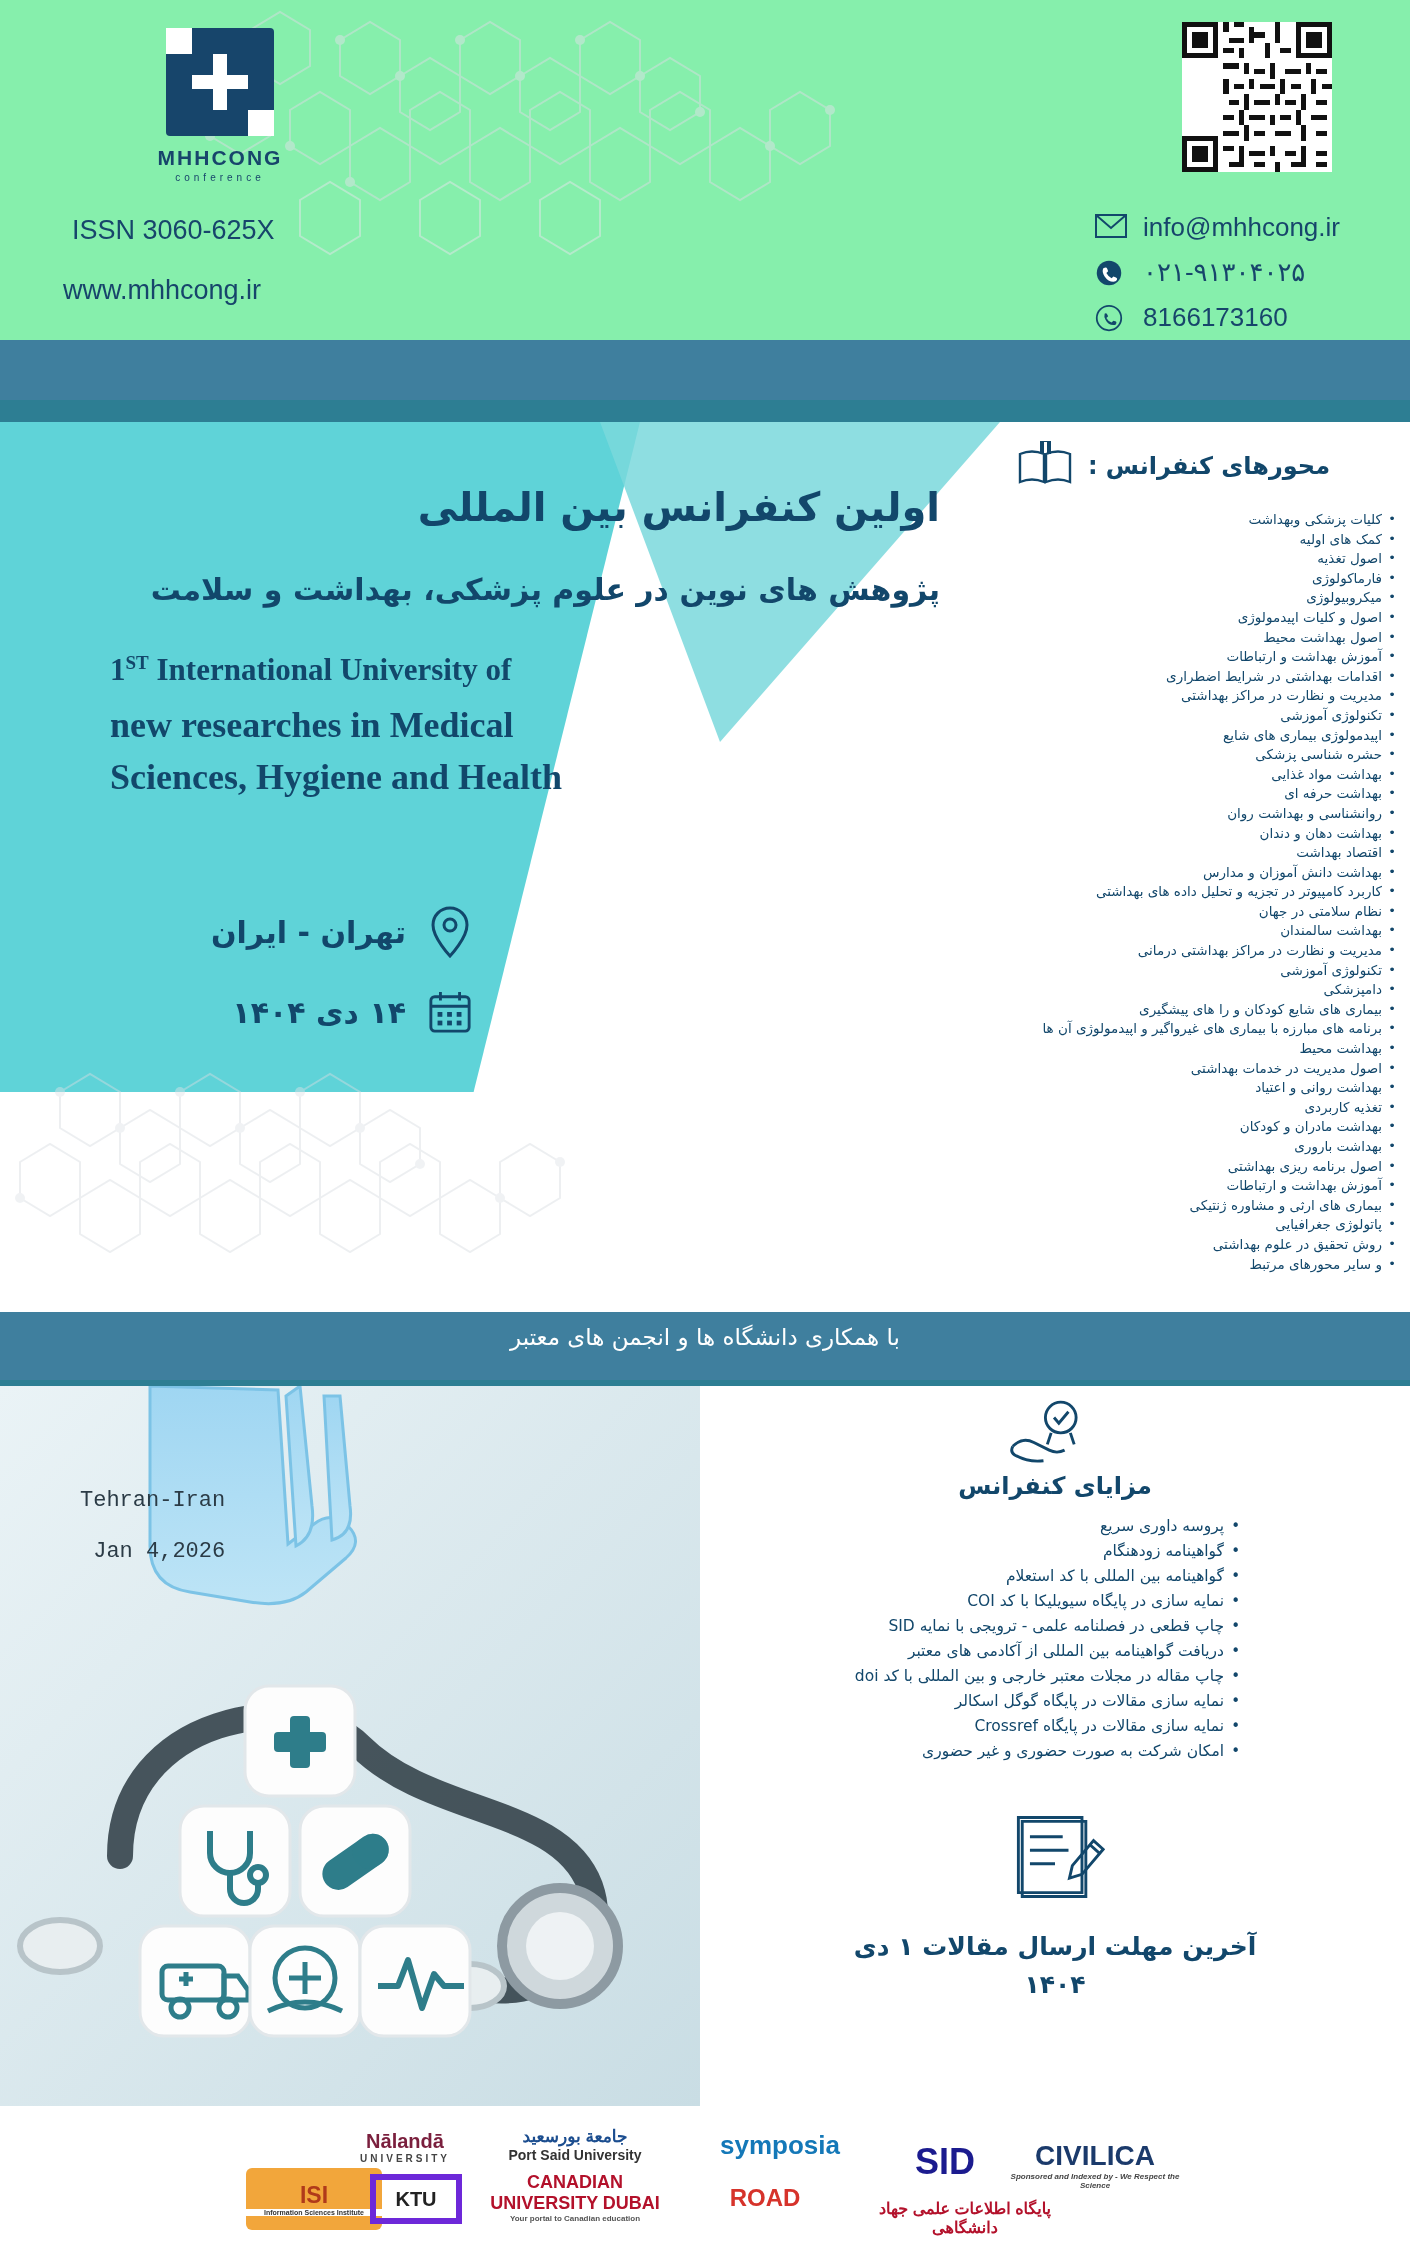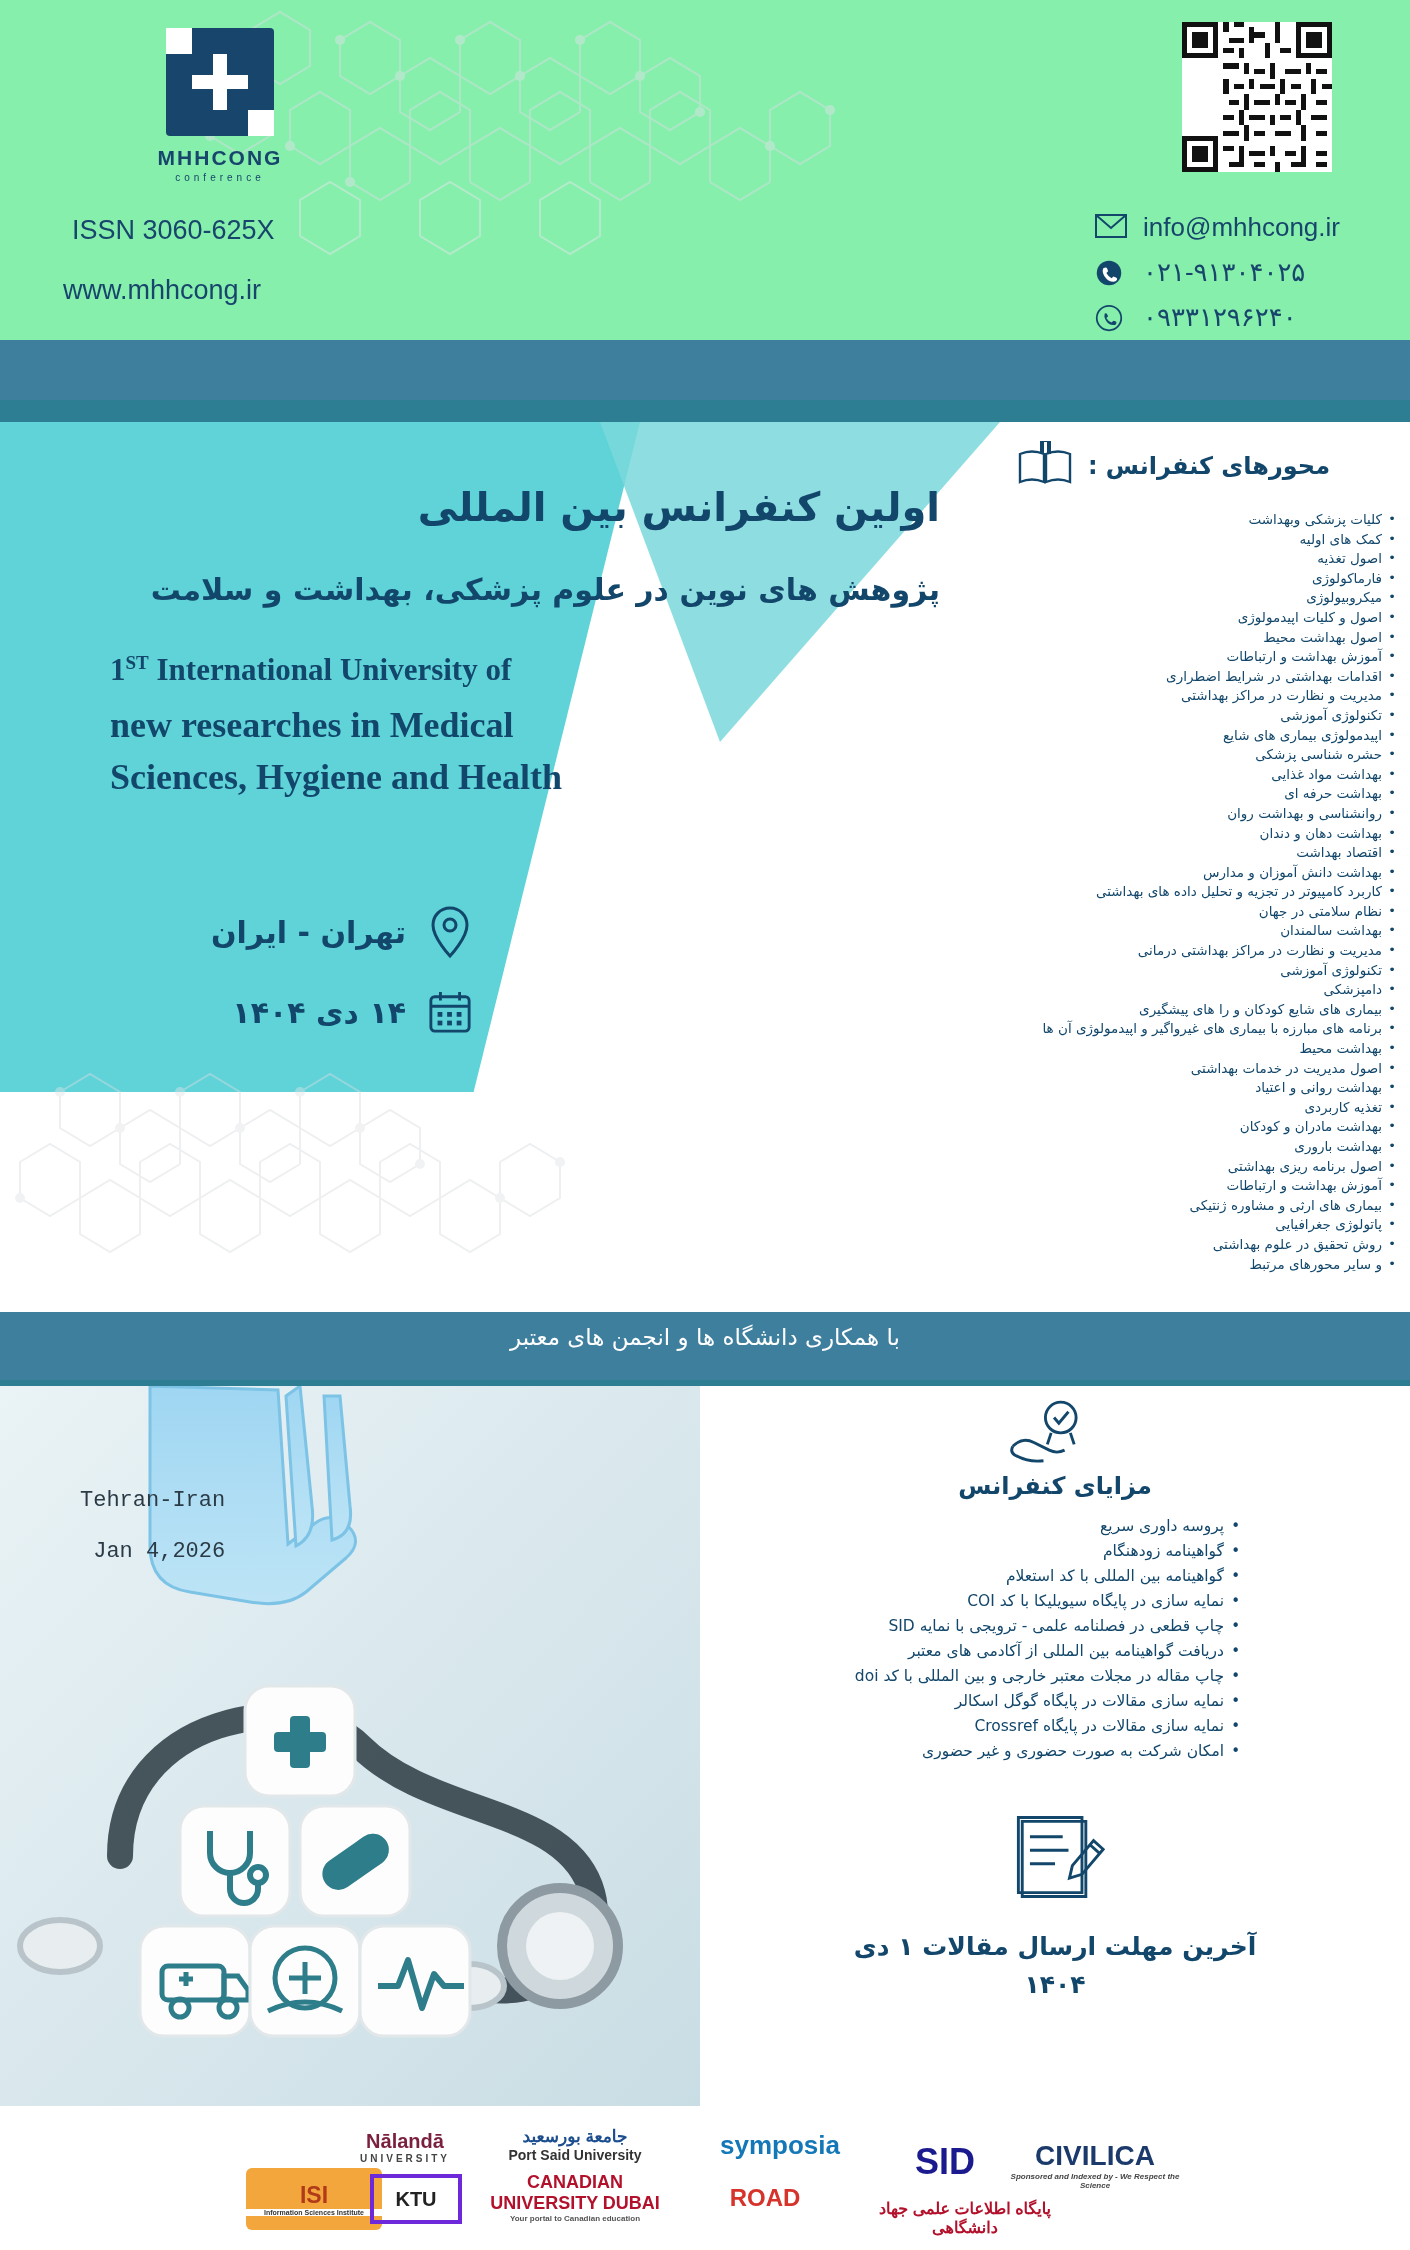--- a/index.html
+++ b/index.html
@@ -215,21 +215,21 @@
   .sponsors {
     position:absolute; top:2116px; left:0; width:1410px; height:134px;
     background:#ffffff;
   }
   .sp {
     position:absolute; display:flex; align-items:center; justify-content:center;
     font-family:"Liberation Sans", sans-serif; text-align:center;
   }
   .sp-isi { left:246px; top:52px; width:136px; height:62px; background:#f2a63b; border-radius:6px; color:#b03a1a; font-size:23px; font-weight:bold; flex-direction:column; }
   .sp-isi .s { font-size:7px; color:#333; background:#fff; width:100%; }
-  .sp-ktu { left:370px; top:58px; width:92px; height:50px; border:4px solid #6d28d9; color:#222; font-size:20px; font-weight:bold; }
+  .sp-ktu { left:370px; top:58px; width:92px; height:50px; border:6px solid #6d28d9; color:#222; font-size:20px; font-weight:bold; }
   .sp-nal { left:330px; top:8px; width:150px; height:46px; color:#7a1f3d; font-size:20px; font-weight:bold; flex-direction:column; }
   .sp-can { left:480px; top:52px; width:190px; height:58px; color:#b3112b; font-size:18px; font-weight:bold; flex-direction:column; }
   .sp-psu { left:480px; top:6px; width:190px; height:44px; color:#1b4d8f; font-size:17px; font-weight:bold; flex-direction:column; }
   .sp-road { left:690px; top:54px; width:150px; height:56px; color:#d6332b; font-size:24px; font-weight:bold; }
   .sp-symp { left:690px; top:6px; width:180px; height:46px; color:#1478b8; font-size:26px; font-weight:bold; }
   .sp-sid { left:880px; top:14px; width:130px; height:64px; color:#1b1b8f; font-size:36px; font-weight:bold; }
   .sp-civ { left:1000px; top:14px; width:190px; height:70px; color:#1b3a6b; font-size:28px; font-weight:bold; flex-direction:column; }
   .sp-jah { left:870px; top:82px; width:190px; height:40px; color:#b3112b; font-size:16px; font-weight:bold; }
 </style>
 </head>
@@ -389,21 +389,21 @@
       </span>
       <span>۰۲۱-۹۱۳۰۴۰۲۵</span>
     </div>
     <div class="contact-row">
       <span class="ic">
         <svg viewBox="0 0 32 32" width="28" height="28">
             <circle cx="16" cy="16" r="14" fill="none" stroke="#12476b" stroke-width="2"></circle>
             <path d="M11 11 q2-1 3 1 l1 2 -2 2 q2 4 6 5 l2-2 3 1 q1 1 0 3 -1 1-3 1 -6 0-9-6 -2-4-1-7z" fill="#12476b"></path>
           </svg>
       </span>
-      <span>۰۹۳۳۱۲۹۶۲۴۰</span>
+      <span>8166173160</span>
     </div>
   </div>
 </div>
 
 <div class="band-top"></div>
 <div class="band-top2"></div>
 
 <div class="mid">
 
   <div class="teal-shape"></div>

